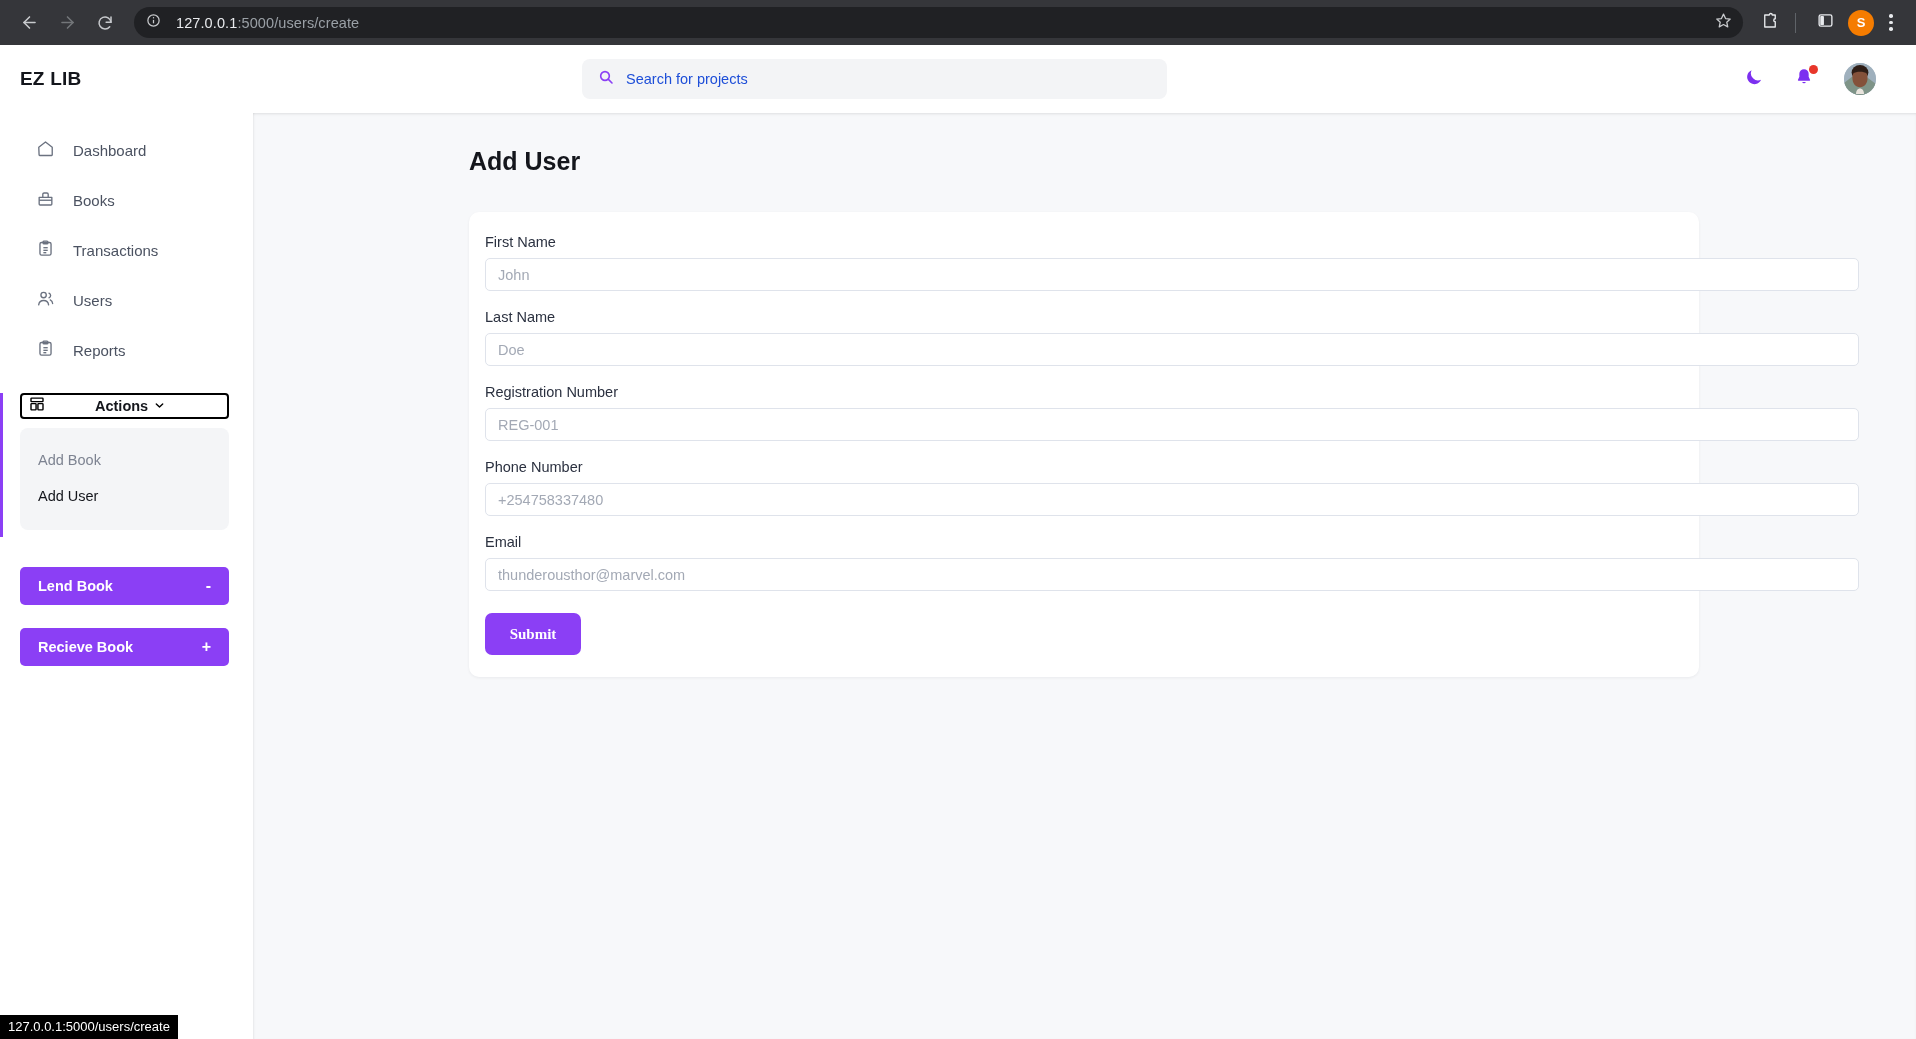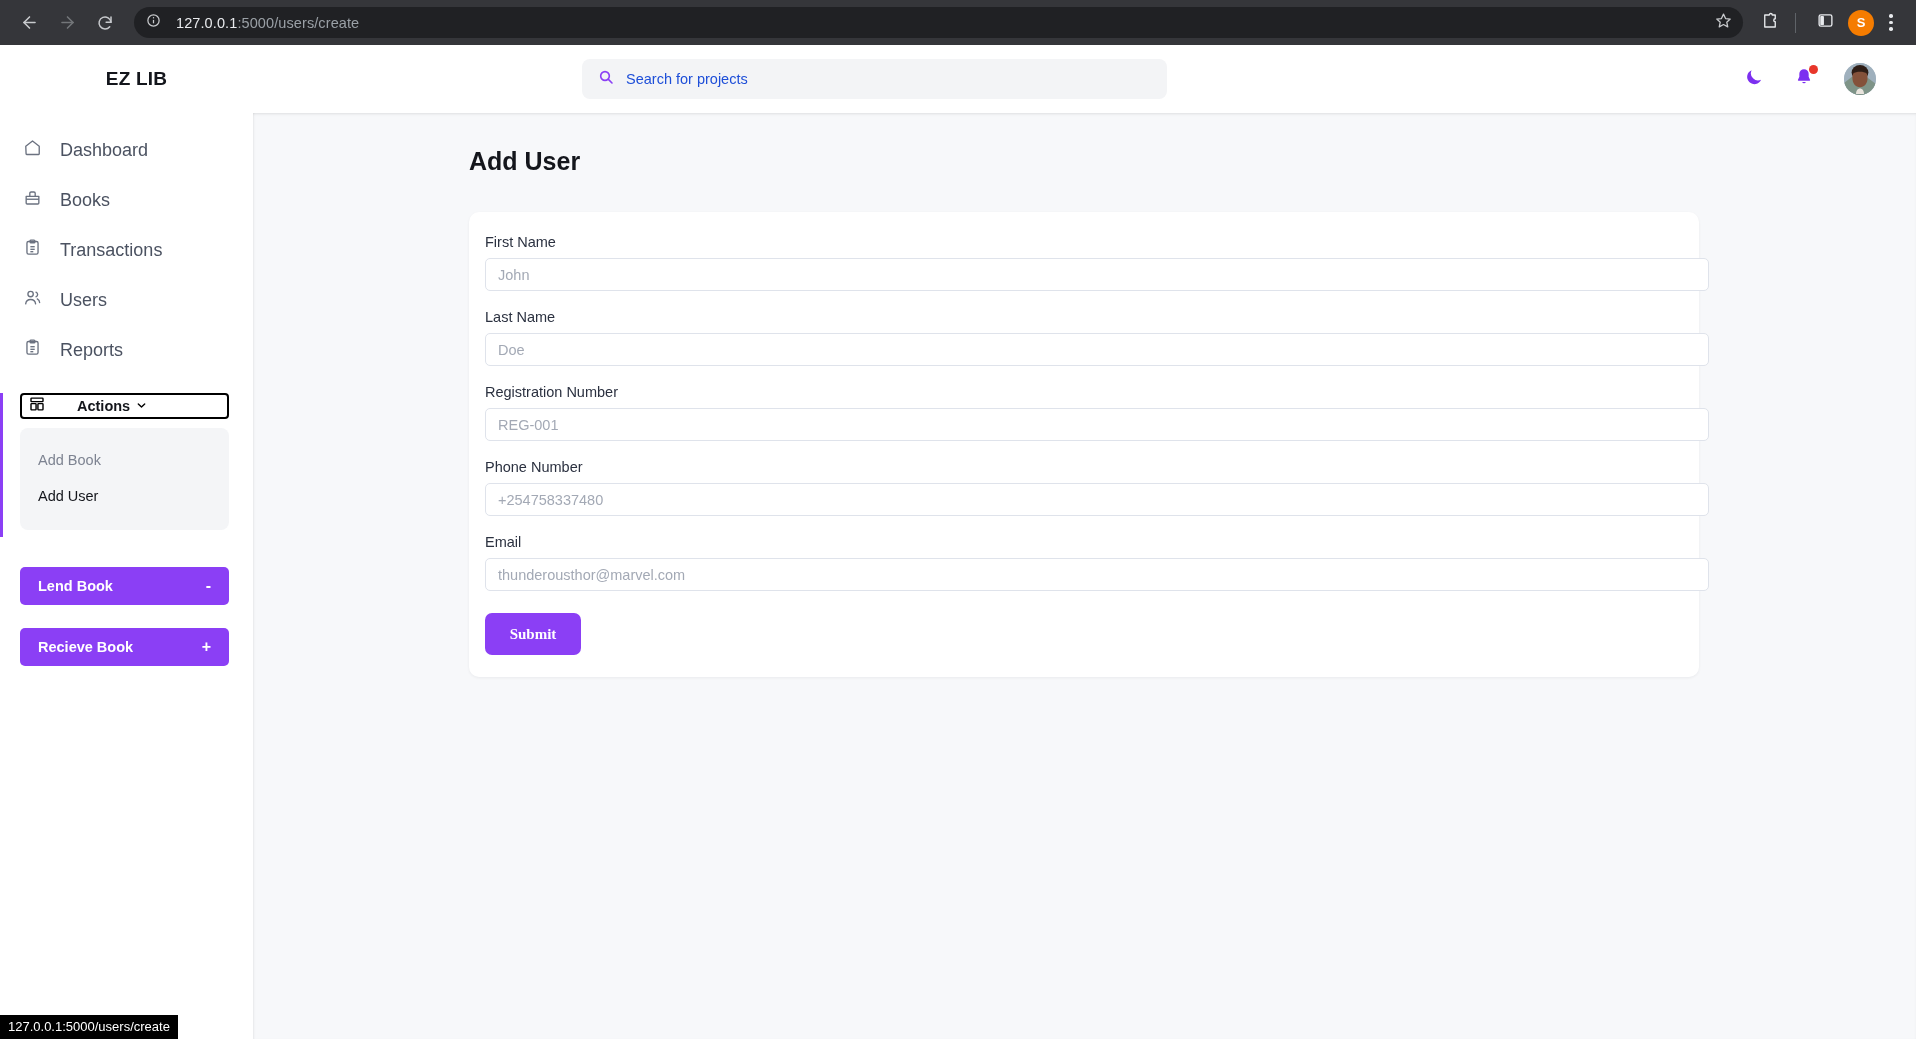--- a/index.html
+++ b/index.html
@@ -96,21 +96,20 @@
     background: #ffffff;
   }
   .topbar {
     height: 68px;
     background: #ffffff;
     display: flex;
     align-items: center;
     flex: 0 0 auto;
     position: relative;
     z-index: 5;
-    text-align: center;
   }
   .brand {
     width: 253px;
     padding-left: 20px;
     font-size: 19px;
     font-weight: bold;
     color: #14161c;
     letter-spacing: 0.2px;
   }
   .search-wrap {
@@ -165,43 +164,43 @@
     flex: 0 0 253px;
     background: #ffffff;
     padding-top: 12px;
     position: relative;
   }
   .nav-item {
     height: 50px;
     display: flex;
     align-items: center;
     gap: 18px;
-    padding-left: 23px;
+    padding-left: 36px;
     color: #5a6270;
-    font-size: 18px;
+    font-size: 15px;
   }
   .nav-item .lbl { color: #4b5261; }
 
   .actions-zone { position: relative; margin-top: 18px; }
   .accent-bar {
     position: absolute;
     left: 0; top: 0;
     width: 3px;
     height: 144px;
     background: #8b3ff5;
   }
   .actions-btn {
     margin-left: 20px;
     width: 209px;
     height: 26px;
     border: 2px solid #000;
     border-radius: 4px;
     display: flex;
     align-items: center;
-    gap: 10px;
+    gap: 28px;
     padding-left: 7px;
     background: #fff;
   }
   .actions-btn .txt {
     font-size: 14.5px;
     font-weight: bold;
     color: #14161c;
     display: flex; align-items: center; gap: 6px;
     margin-left: 22px;
   }
@@ -267,21 +266,21 @@
   }
   .field { margin-bottom: 4px; }
   .field label {
     display: block;
     font-size: 14.5px;
     color: #2b3140;
     padding-left: 0;
     margin-bottom: 8px;
   }
   .field input {
-    width: 1224px;
+    width: 1374px;
     height: 33px;
     border: 1px solid #dfe3eb;
     border-radius: 5px;
     padding: 0 12px;
     font-size: 14.5px;
     font-family: "Liberation Sans", sans-serif;
     color: #2b3140;
     background: #fff;
     outline: none;
     margin-bottom: 14px;

